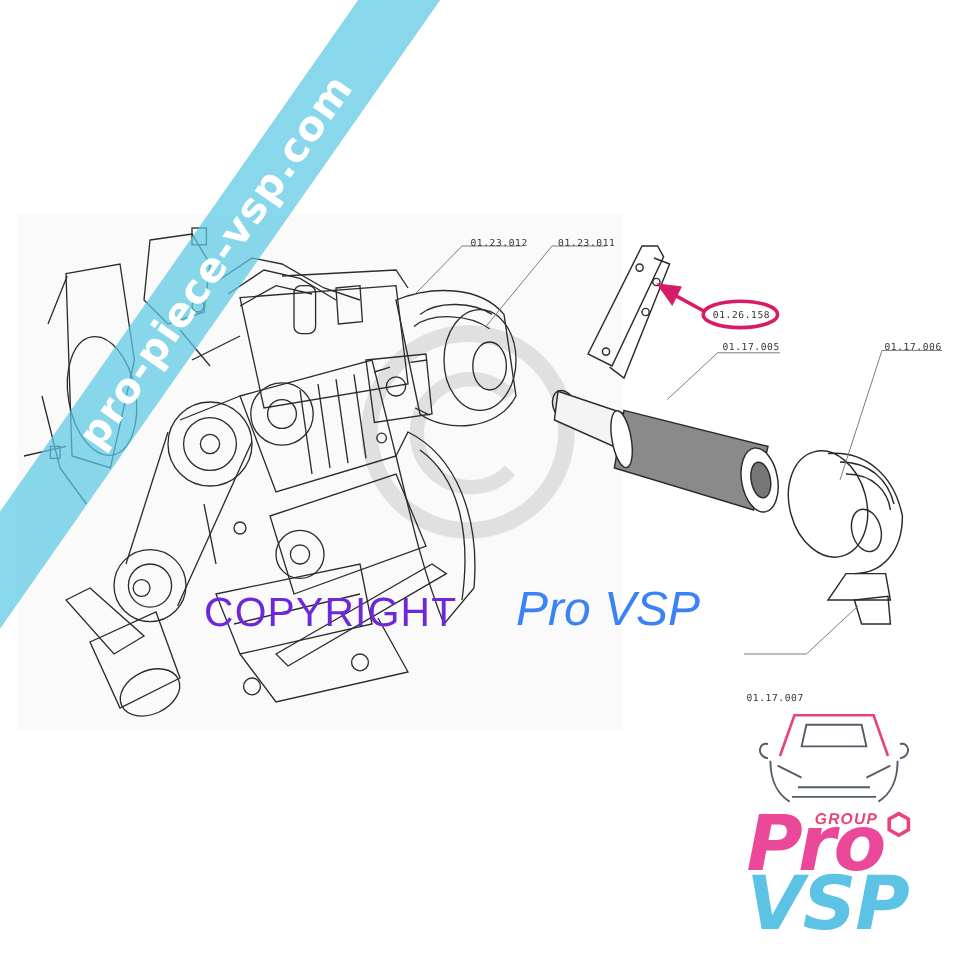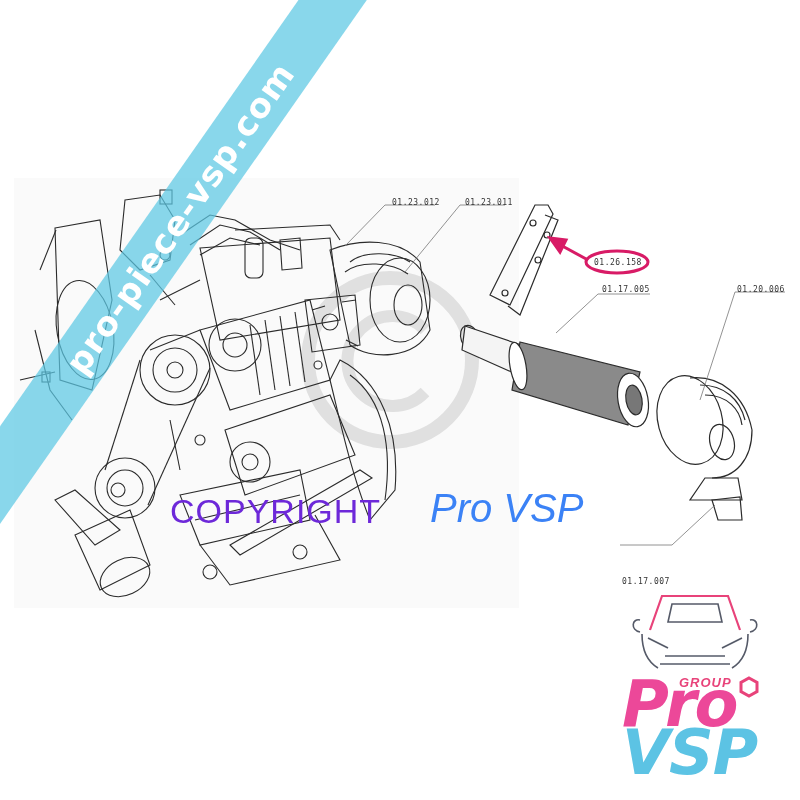--- a/index.html
+++ b/index.html
@@ -152,21 +152,21 @@
       <path d="M588 260 L555 242"></path>
       <path d="M550 238 L566 240 L560 252 Z" fill="#d81b66"></path>
     </g>
   </svg>
 
   
   <div class="lbl" style="left:392px;top:198px;">01.23.012</div>
   <div class="lbl" style="left:465px;top:198px;">01.23.011</div>
   <div class="lbl" style="left:594px;top:258px;">01.26.158</div>
   <div class="lbl" style="left:602px;top:285px;">01.17.005</div>
-  <div class="lbl" style="left:737px;top:285px;">01.20.006</div>
+  <div class="lbl" style="left:737px;top:285px;">01.17.006</div>
   <div class="lbl" style="left:622px;top:541px;margin-top:36px;">01.17.007</div>
 
   
   <div class="wm-text" style="left:170px;top:492px;">COPYRIGHT</div>
   <div class="wm-pro" style="left:430px;top:486px;">Pro VSP</div>
 </div>
 
 <div class="banner">
   <span>pro-piece-vsp.com</span>
 </div>

